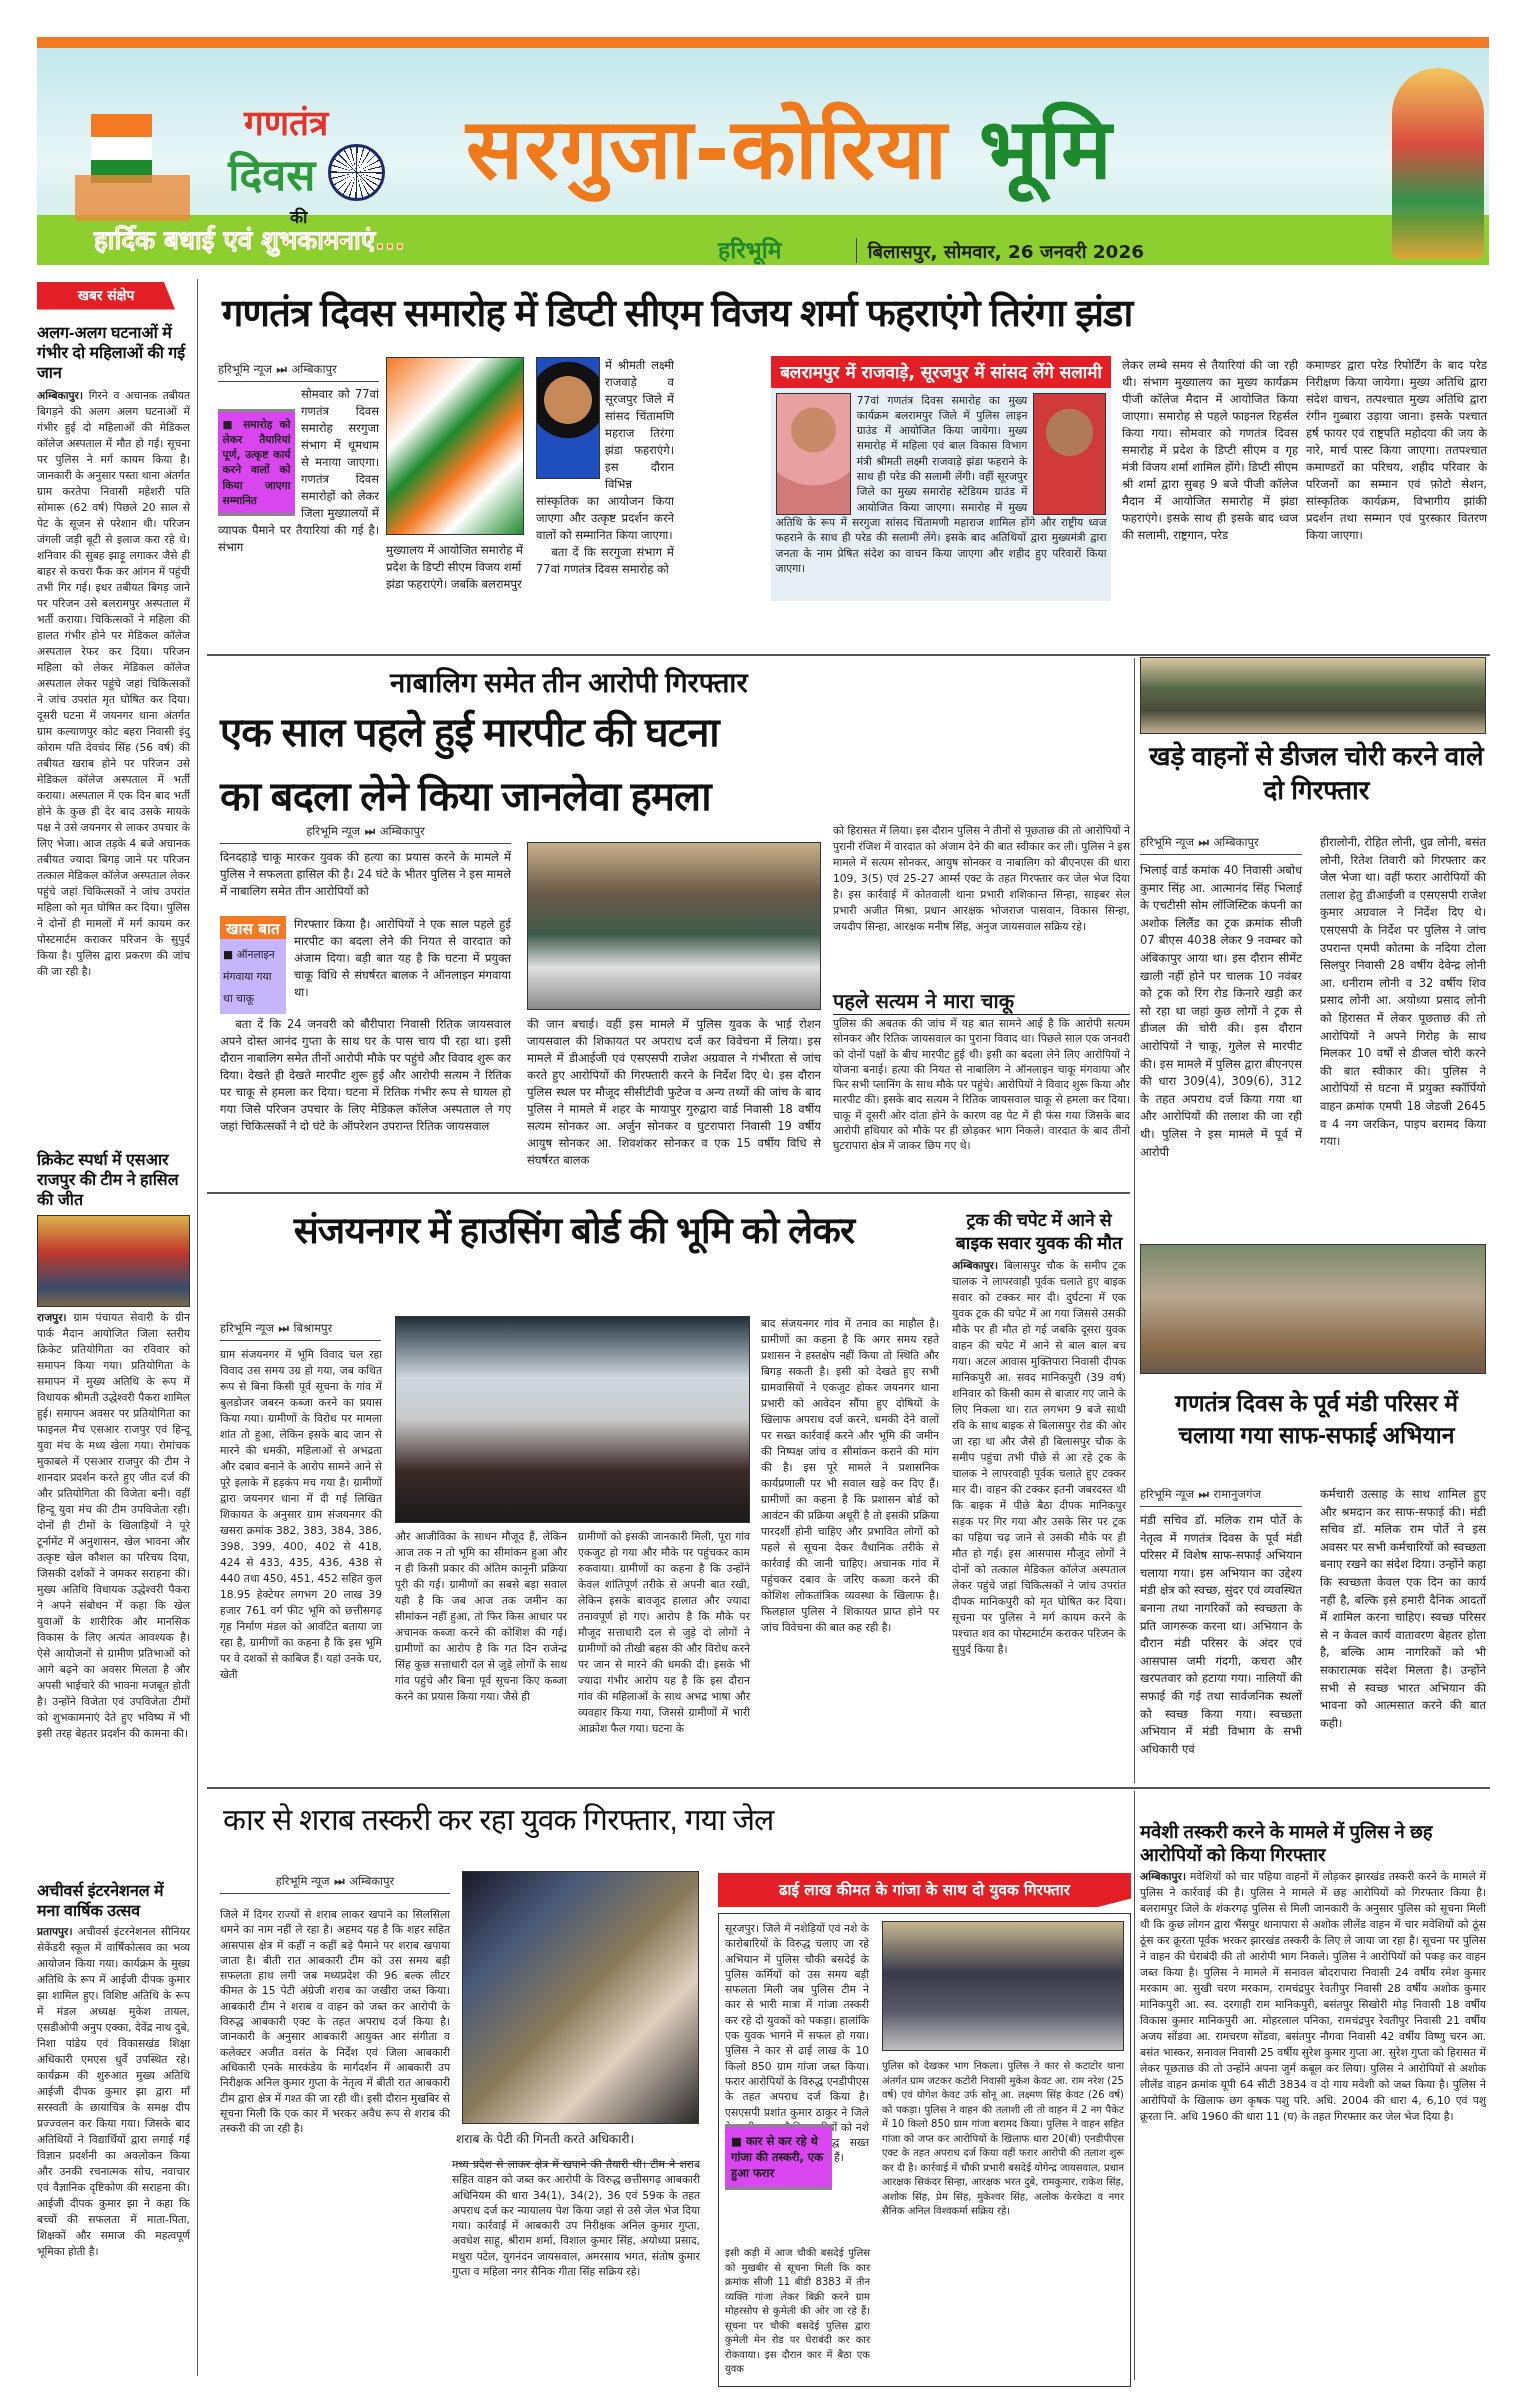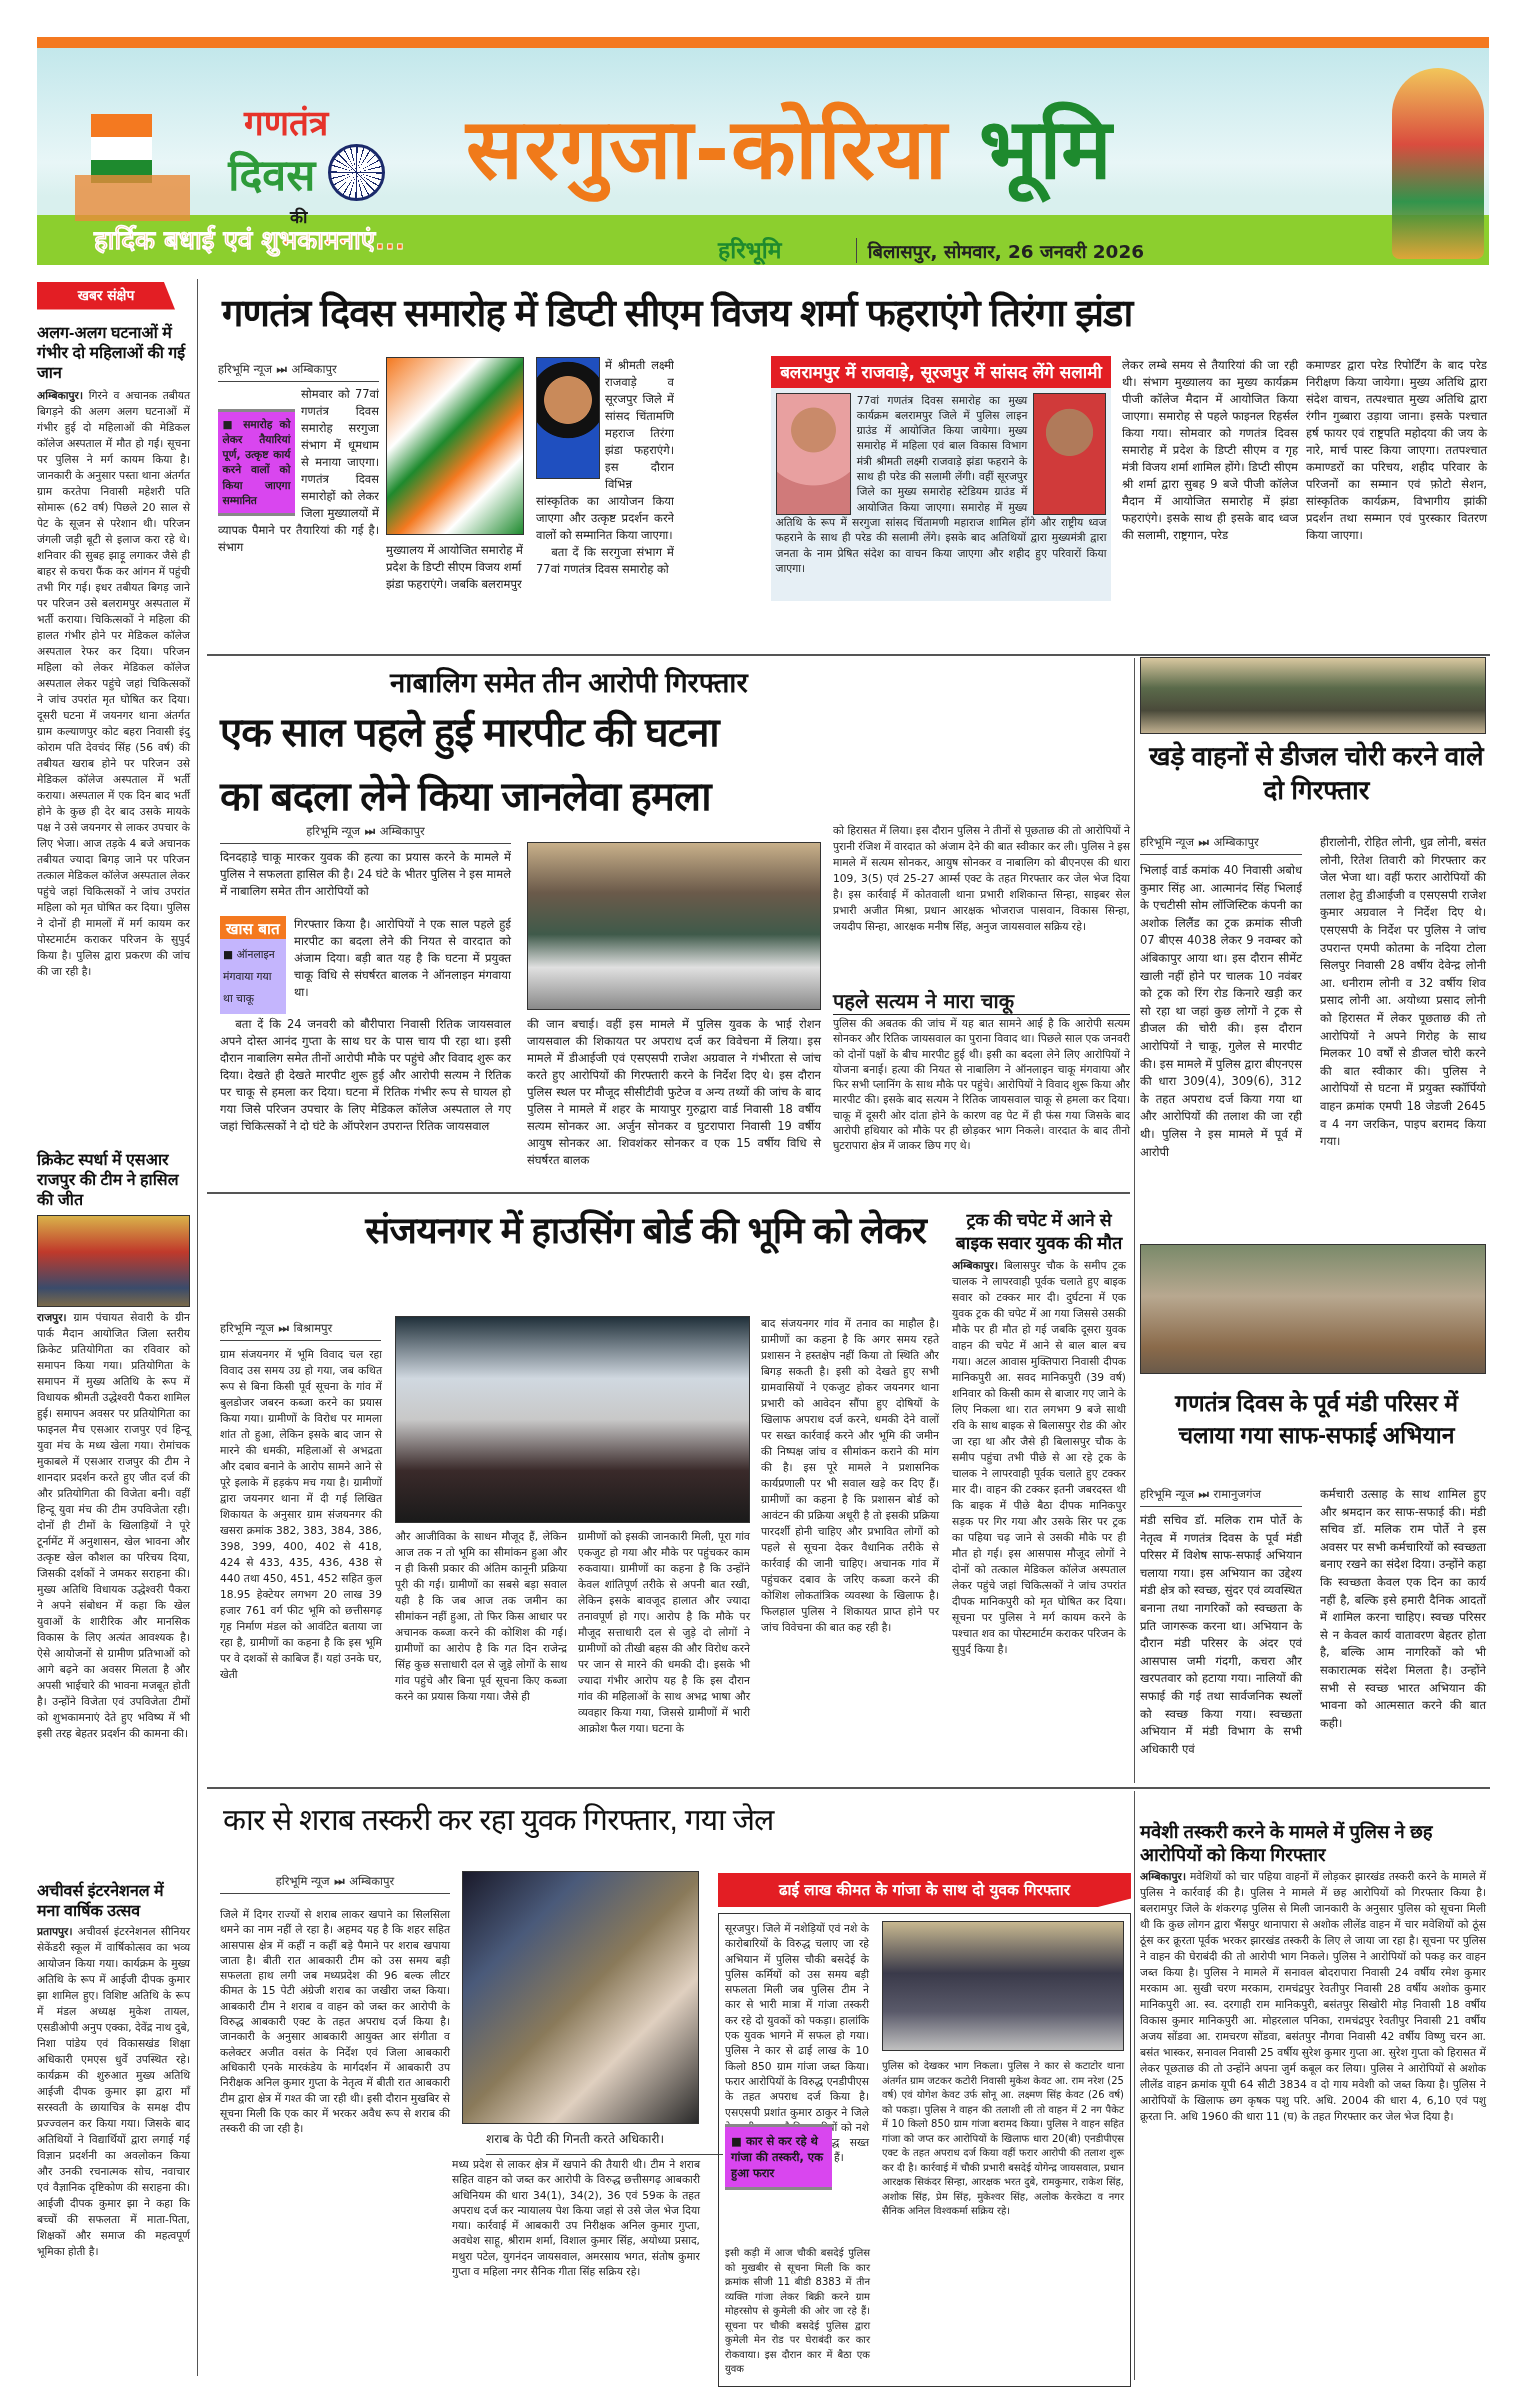--- a/index.html
+++ b/index.html
@@ -149,21 +149,21 @@
 <div class="abs photo" style="left:1140px;top:657px;width:346px;height:77px;background:linear-gradient(180deg,#d9c8a0 0%,#5a6a4a 40%,#4a4a3a 70%,#c0b090 100%)"></div>
 <div class="abs headline" style="left:1148px;top:739px;width:337px;text-align:center;font-size:26px;line-height:34px">खड़े वाहनों से डीजल चोरी करने वाले दो गिरफ्तार</div>
 <div class="abs byline" style="left:1140px;top:834px;width:162px">
   <span>हरिभूमि न्यूज</span><span class="arr">⏭</span><span>अम्बिकापुर</span>
 </div>
 <div class="abs body" style="left:1140px;top:862px;width:162px;font-size:11.5px;line-height:17.6px">भिलाई वार्ड कमांक 40 निवासी अबोध कुमार सिंह आ. आत्मानंद सिंह भिलाई के एचटीसी सोम लॉजिस्टिक कंपनी का अशोक लिलैंड का ट्रक क्रमांक सीजी 07 बीएस 4038 लेकर 9 नवम्बर को अंबिकापुर आया था। इस दौरान सीमेंट खाली नहीं होने पर चालक 10 नवंबर को ट्रक को रिंग रोड किनारे खड़ी कर सो रहा था जहां कुछ लोगों ने ट्रक से डीजल की चोरी की। इस दौरान आरोपियों ने चाकू, गुलेल से मारपीट की। इस मामले में पुलिस द्वारा बीएनएस की धारा 309(4), 309(6), 312 के तहत अपराध दर्ज किया गया था और आरोपियों की तलाश की जा रही थी। पुलिस ने इस मामले में पूर्व में आरोपी</div>
 <div class="abs body" style="left:1320px;top:834px;width:166px;font-size:11.5px;line-height:17.6px">हीरालोनी, रोहित लोनी, धुव्र लोनी, बसंत लोनी, रितेश तिवारी को गिरफ्तार कर जेल भेजा था। वहीं फरार आरोपियों की तलाश हेतु डीआईजी व एसएसपी राजेश कुमार अग्रवाल ने निर्देश दिए थे। एसएसपी के निर्देश पर पुलिस ने जांच उपरान्त एमपी कोतमा के नदिया टोला सिलपुर निवासी 28 वर्षीय देवेन्द्र लोनी आ. धनीराम लोनी व 32 वर्षीय शिव प्रसाद लोनी आ. अयोध्या प्रसाद लोनी को हिरासत में लेकर पूछताछ की तो आरोपियों ने अपने गिरोह के साथ मिलकर 10 वर्षों से डीजल चोरी करने की बात स्वीकार की। पुलिस ने आरोपियों से घटना में प्रयुक्त स्कॉर्पियो वाहन क्रमांक एमपी 18 जेडजी 2645 व 4 नग जरकिन, पाइप बरामद किया गया।</div>
 
 <div class="abs hline" style="left:207px;top:1192px;width:923px"></div>
 
-<div class="abs bigHead" style="left:222px;top:1205px;font-size:37px;line-height:52px;text-align:right;width:704px">
+<div class="abs bigHead" style="left:222px;top:1205px;font-size:37px;line-height:52px;text-align:center;width:704px">
   <div>संजयनगर में हाउसिंग बोर्ड की भूमि को लेकर</div>
 </div>
 <div class="abs byline" style="left:220px;top:1320px;width:161px">
   <span>हरिभूमि न्यूज</span><span class="arr">⏭</span><span>बिश्रामपुर</span>
 </div>
 <div class="abs body" style="left:220px;top:1347px;width:162px;font-size:10.7px;line-height:16px">ग्राम संजयनगर में भूमि विवाद चल रहा विवाद उस समय उग्र हो गया, जब कथित रूप से बिना किसी पूर्व सूचना के गांव में बुलडोजर जबरन कब्जा करने का प्रयास किया गया। ग्रामीणों के विरोध पर मामला शांत तो हुआ, लेकिन इसके बाद जान से मारने की धमकी, महिलाओं से अभद्रता और दबाव बनाने के आरोप सामने आने से पूरे इलाके में हड़कंप मच गया है। ग्रामीणों द्वारा जयनगर थाना में दी गई लिखित शिकायत के अनुसार ग्राम संजयनगर की खसरा क्रमांक 382, 383, 384, 386, 398, 399, 400, 402 से 418, 424 से 433, 435, 436, 438 से 440 तथा 450, 451, 452 सहित कुल 18.95 हेक्टेयर लगभग 20 लाख 39 हजार 761 वर्ग फीट भूमि को छत्तीसगढ़ गृह निर्माण मंडल को आवंटित बताया जा रहा है, ग्रामीणों का कहना है कि इस भूमि पर वे दशकों से काबिज हैं। यहां उनके घर, खेती</div>
 <div class="abs photo" style="left:395px;top:1316px;width:355px;height:207px;background:linear-gradient(180deg,#20303a 0%,#d0d8e0 30%,#c8c8c8 50%,#3a2a2a 75%,#1a1a1a 100%)"></div>
 <div class="abs body" style="left:395px;top:1529px;width:172px;font-size:10.7px;line-height:16px">और आजीविका के साधन मौजूद हैं, लेकिन आज तक न तो भूमि का सीमांकन हुआ और न ही किसी प्रकार की अंतिम कानूनी प्रक्रिया पूरी की गई। ग्रामीणों का सबसे बड़ा सवाल यही है कि जब आज तक जमीन का सीमांकन नहीं हुआ, तो फिर किस आधार पर अचानक कब्जा करने की कोशिश की गई। ग्रामीणों का आरोप है कि गत दिन राजेन्द्र सिंह कुछ सत्ताधारी दल से जुड़े लोगों के साथ गांव पहुंचे और बिना पूर्व सूचना किए कब्जा करने का प्रयास किया गया। जैसे ही</div>
 <div class="abs body" style="left:578px;top:1529px;width:172px;font-size:10.7px;line-height:16px">ग्रामीणों को इसकी जानकारी मिली, पूरा गांव एकजुट हो गया और मौके पर पहुंचकर काम रुकवाया। ग्रामीणों का कहना है कि उन्होंने केवल शांतिपूर्ण तरीके से अपनी बात रखी, लेकिन इसके बावजूद हालात और ज्यादा तनावपूर्ण हो गए। आरोप है कि मौके पर मौजूद सत्ताधारी दल से जुड़े दो लोगों ने ग्रामीणों को तीखी बहस की और विरोध करने पर जान से मारने की धमकी दी। इसके भी ज्यादा गंभीर आरोप यह है कि इस दौरान गांव की महिलाओं के साथ अभद्र भाषा और व्यवहार किया गया, जिससे ग्रामीणों में भारी आक्रोश फैल गया। घटना के</div>
 <div class="abs body" style="left:761px;top:1316px;width:178px;font-size:10.7px;line-height:16px">बाद संजयनगर गांव में तनाव का माहौल है। ग्रामीणों का कहना है कि अगर समय रहते प्रशासन ने हस्तक्षेप नहीं किया तो स्थिति और बिगड़ सकती है। इसी को देखते हुए सभी ग्रामवासियों ने एकजुट होकर जयनगर थाना प्रभारी को आवेदन सौंपा हुए दोषियों के खिलाफ अपराध दर्ज करने, धमकी देने वालों पर सख्त कार्रवाई करने और भूमि की जमीन की निष्पक्ष जांच व सीमांकन कराने की मांग की है। इस पूरे मामले ने प्रशासनिक कार्यप्रणाली पर भी सवाल खड़े कर दिए हैं। ग्रामीणों का कहना है कि प्रशासन बोर्ड को आवंटन की प्रक्रिया अधूरी है तो इसकी प्रक्रिया पारदर्शी होनी चाहिए और प्रभावित लोगों को पहले से सूचना देकर वैधानिक तरीके से कार्रवाई की जानी चाहिए। अचानक गांव में पहुंचकर दबाव के जरिए कब्जा करने की कोशिश लोकतांत्रिक व्यवस्था के खिलाफ है। फिलहाल पुलिस ने शिकायत प्राप्त होने पर जांच विवेचना की बात कह रही है।</div>
@@ -182,21 +182,21 @@
 <div class="abs body" style="left:1320px;top:1486px;width:166px;font-size:11.5px;line-height:17.6px">कर्मचारी उत्साह के साथ शामिल हुए और श्रमदान कर साफ-सफाई की। मंडी सचिव डॉ. मलिक राम पोर्ते ने इस अवसर पर सभी कर्मचारियों को स्वच्छता बनाए रखने का संदेश दिया। उन्होंने कहा कि स्वच्छता केवल एक दिन का कार्य नहीं है, बल्कि इसे हमारी दैनिक आदतों में शामिल करना चाहिए। स्वच्छ परिसर से न केवल कार्य वातावरण बेहतर होता है, बल्कि आम नागरिकों को भी सकारात्मक संदेश मिलता है। उन्होंने सभी से स्वच्छ भारत अभियान की भावना को आत्मसात करने की बात कही।</div>
 
 <div class="abs hline" style="left:207px;top:1787px;width:1283px"></div>
 
 <div class="abs bigHead" style="left:223px;top:1798px;font-size:30px;font-weight:normal">कार से शराब तस्करी कर रहा युवक गिरफ्तार, गया जेल</div>
 <div class="abs byline" style="left:220px;top:1873px;width:230px;text-align:center">
   <span>हरिभूमि न्यूज</span><span class="arr">⏭</span><span>अम्बिकापुर</span>
 </div>
 <div class="abs body" style="left:220px;top:1907px;width:230px;font-size:10.7px;line-height:15.3px">जिले में दिगर राज्यों से शराब लाकर खपाने का सिलसिला थमने का नाम नहीं ले रहा है। अहमद यह है कि शहर सहित आसपास क्षेत्र में कहीं न कहीं बड़े पैमाने पर शराब खपाया जाता है। बीती रात आबकारी टीम को उस समय बड़ी सफलता हाथ लगी जब मध्यप्रदेश की 96 बल्क लीटर कीमत के 15 पेटी अंग्रेजी शराब का जखीरा जब्त किया। आबकारी टीम ने शराब व वाहन को जब्त कर आरोपी के विरुद्ध आबकारी एक्ट के तहत अपराध दर्ज किया है। जानकारी के अनुसार आबकारी आयुक्त आर संगीता व कलेक्टर अजीत वसंत के निर्देश एवं जिला आबकारी अधिकारी एनके मारकंडेय के मार्गदर्शन में आबकारी उप निरीक्षक अनिल कुमार गुप्ता के नेतृत्व में बीती रात आबकारी टीम द्वारा क्षेत्र में गश्त की जा रही थी। इसी दौरान मुखबिर से सूचना मिली कि एक कार में भरकर अवैध रूप से शराब की तस्करी की जा रही है।</div>
 <div class="abs photo" style="left:462px;top:1871px;width:237px;height:253px;background:linear-gradient(135deg,#1a1a2a 0%,#4a5a7a 25%,#8a7a5a 50%,#e0d0c0 70%,#2a2a2a 100%)"></div>
-<div class="abs caption" style="left:486px;top:2131px;width:237px;border-bottom:0.8px solid #444;padding-bottom:6px">शराब के पेटी की गिनती करते अधिकारी।</div>
+<div class="abs caption" style="left:456px;top:2131px;width:237px;border-bottom:0.8px solid #444;padding-bottom:15px">शराब के पेटी की गिनती करते अधिकारी।</div>
 <div class="abs body" style="left:452px;top:2157px;width:248px;font-size:10.7px;line-height:15.3px">मध्य प्रदेश से लाकर क्षेत्र में खपाने की तैयारी थी। टीम ने शराब सहित वाहन को जब्त कर आरोपी के विरुद्ध छत्तीसगढ़ आबकारी अधिनियम की धारा 34(1), 34(2), 36 एवं 59क के तहत अपराध दर्ज कर न्यायालय पेश किया जहां से उसे जेल भेज दिया गया। कार्रवाई में आबकारी उप निरीक्षक अनिल कुमार गुप्ता, अवधेश साहू, श्रीराम शर्मा, विशाल कुमार सिंह, अयोध्या प्रसाद, मथुरा पटेल, युगनंदन जायसवाल, अमरसाय भगत, संतोष कुमार गुप्ता व महिला नगर सैनिक गीता सिंह सक्रिय रहे।</div>
 
 <div class="abs" style="left:718px;top:1873px;width:413px;height:34px;background:#e31e24;color:#fff;font-weight:bold;font-size:15.3px;line-height:34px;text-align:center;clip-path:polygon(0 0,100% 0,100% 75%,92% 100%,0 100%)">ढाई लाख कीमत के गांजा के साथ दो युवक गिरफ्तार</div>
 <div class="abs" style="left:718px;top:1913px;width:413px;height:474px;border:0.8px solid #333"></div>
 <div class="abs body" style="left:725px;top:1921px;width:144px;font-size:10.7px;line-height:15.3px">सूरजपुर। जिले में नशेड़ियों एवं नशे के कारोबारियों के विरुद्ध चलाए जा रहे अभियान में पुलिस चौकी बसदेई के पुलिस कर्मियों को उस समय बड़ी सफलता मिली जब पुलिस टीम ने कार से भारी मात्रा में गांजा तस्करी कर रहे दो युवकों को पकड़ा। हालांकि एक युवक भागने में सफल हो गया। पुलिस ने कार से ढाई लाख के 10 किलो 850 ग्राम गांजा जब्त किया। फरार आरोपियों के विरुद्ध एनडीपीएस के तहत अपराध दर्ज किया है। एसएसपी प्रशांत कुमार ठाकुर ने जिले के सभी थाना-चौकी प्रभारियों को नशे के कारोबारियों के विरुद्ध सख्त कार्रवाई करने के निर्देश दिए हैं।</div>
 <div class="abs bulletbox" style="left:725px;top:2124px;width:107px;font-size:11.5px;line-height:16px">■ <span>कार से कर रहे थे गांजा की तस्करी, एक हुआ फरार</span></div>
 <div class="abs body" style="left:725px;top:2246px;width:145px;font-size:10px;line-height:14.5px">इसी कड़ी में आज चौकी बसदेई पुलिस को मुखबीर से सूचना मिली कि कार क्रमांक सीजी 11 बीडी 8383 में तीन व्यक्ति गांजा लेकर बिक्री करने ग्राम मोहरसोप से कुमेली की ओर जा रहे हैं। सूचना पर चौकी बसदेई पुलिस द्वारा कुमेली मेन रोड पर घेराबंदी कर कार रोकवाया। इस दौरान कार में बैठा एक युवक</div>
 <div class="abs photo" style="left:882px;top:1921px;width:242px;height:130px;background:linear-gradient(180deg,#c8b890 0%,#3a3a4a 40%,#5a5a6a 70%,#c0c0c0 100%)"></div>
 <div class="abs body" style="left:882px;top:2059px;width:242px;font-size:10px;line-height:14.5px">पुलिस को देखकर भाग निकला। पुलिस ने कार से कटाटोर थाना अंतर्गत ग्राम जटकर कटोरी निवासी मुकेश केवट आ. राम नरेश (25 वर्ष) एवं योगेश केवट उर्फ सोनू आ. लक्ष्मण सिंह केवट (26 वर्ष) को पकड़ा। पुलिस ने वाहन की तलाशी ली तो वाहन में 2 नग पैकेट में 10 किलो 850 ग्राम गांजा बरामद किया। पुलिस ने वाहन सहित गांजा को जप्त कर आरोपियों के खिलाफ धारा 20(बी) एनडीपीएस एक्ट के तहत अपराध दर्ज किया वहीं फरार आरोपी की तलाश शुरू कर दी है। कार्रवाई में चौकी प्रभारी बसदेई योगेन्द्र जायसवाल, प्रधान आरक्षक सिकंदर सिन्हा, आरक्षक भरत दुबे, रामकुमार, राकेश सिंह, अशोक सिंह, प्रेम सिंह, मुकेश्वर सिंह, अलोक केरकेटा व नगर सैनिक अनिल विश्वकर्मा सक्रिय रहे।</div>
 

